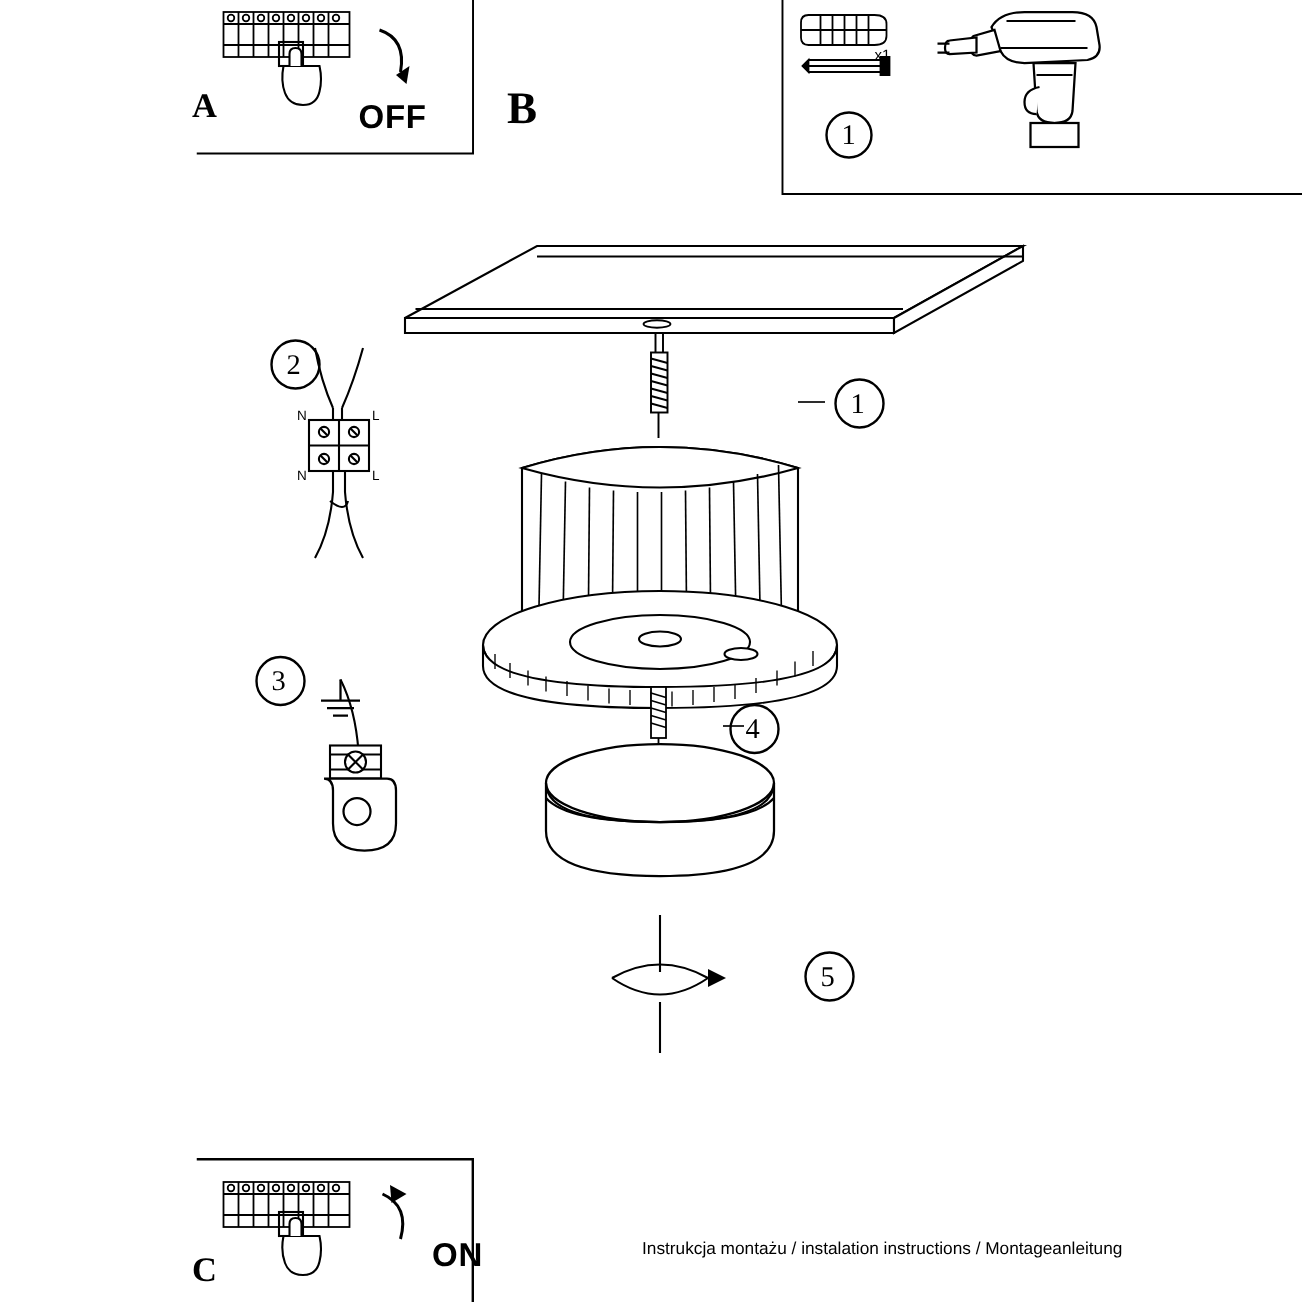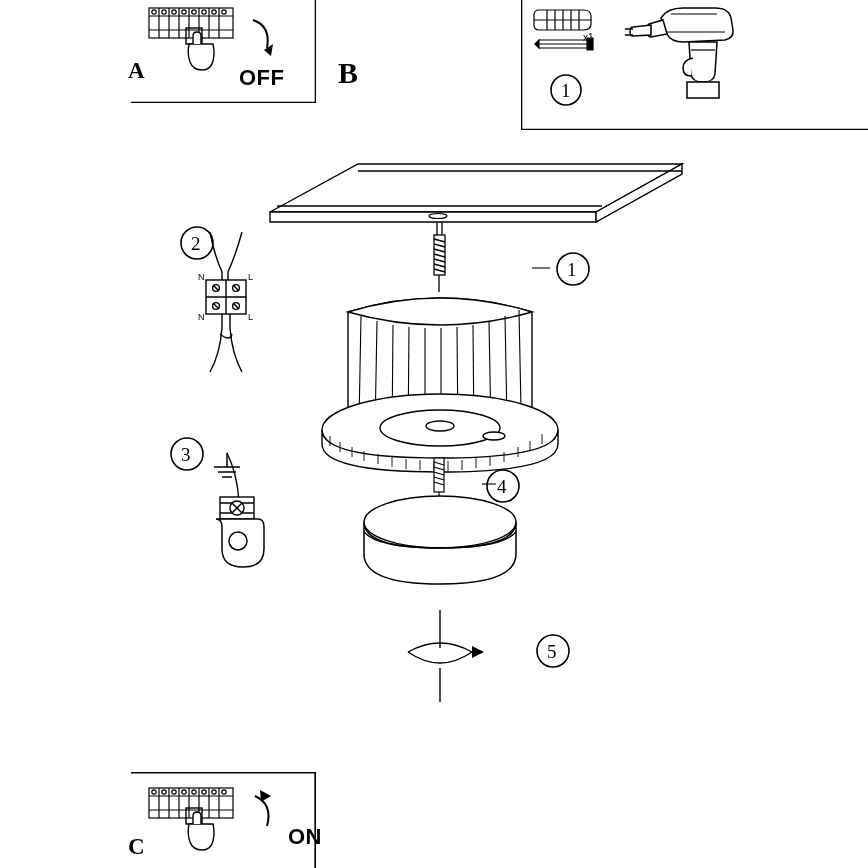--- a/index.html
+++ b/index.html
@@ -396,15 +396,16 @@
       <g stroke="#000" fill="none" stroke-width="2">
         <path d="M136,54 q6,-22 -12,-30"></path>
       </g>
       <polygon points="129,18 140,24 130,30" fill="#000"></polygon>
     </svg>
     <div class="abs letter-label" style="left:-3px; top:62px;">C</div>
     <div class="abs switch-word" style="left:114px; top:52px;margin-left:43px;">ON</div>
   </div>
 
   <div class="abs" style="left:428px; top:825px; width:420px;">
+    <div class="footer-line">Instrukcja montażu / instalation instructions / Montageanleitung</div>
   </div>
 
 </div>
 
 </body></html>

